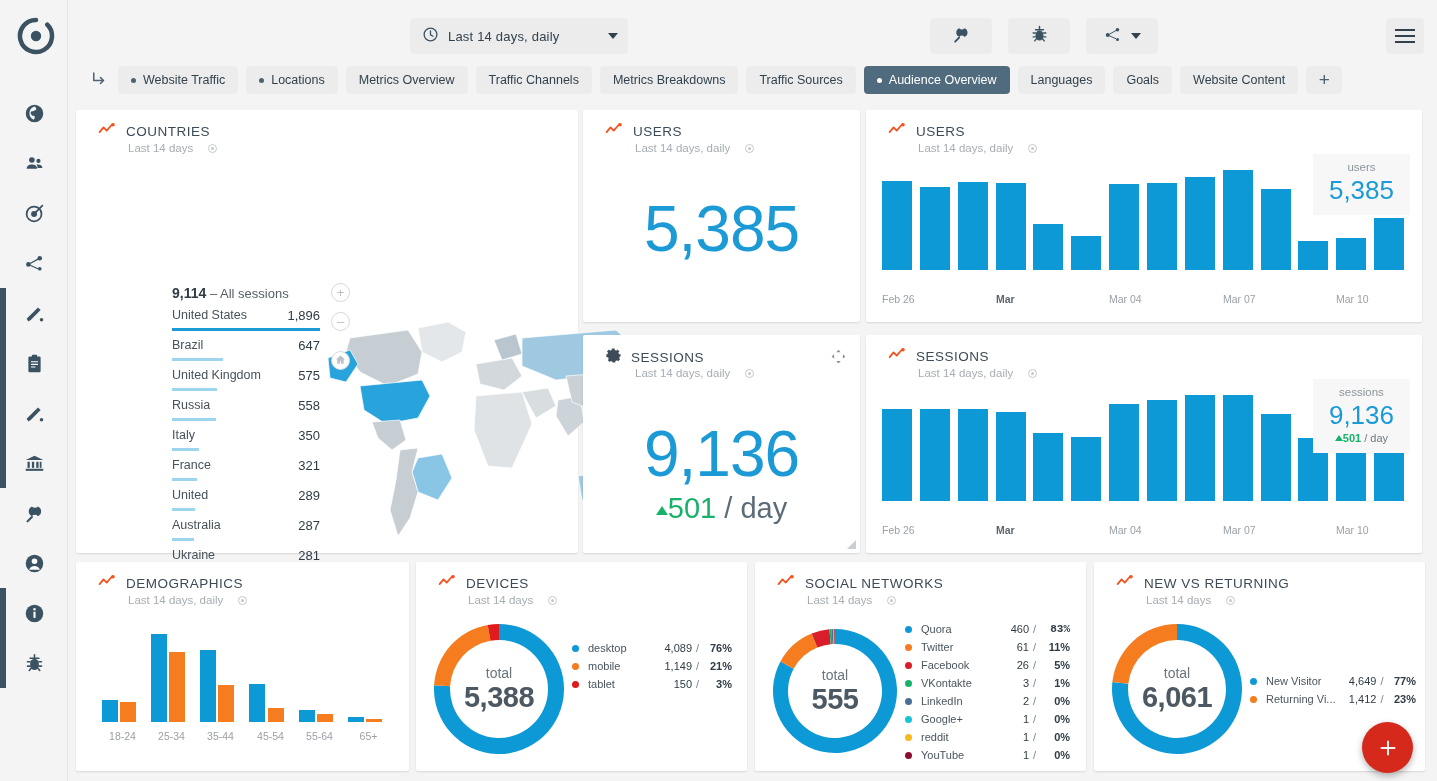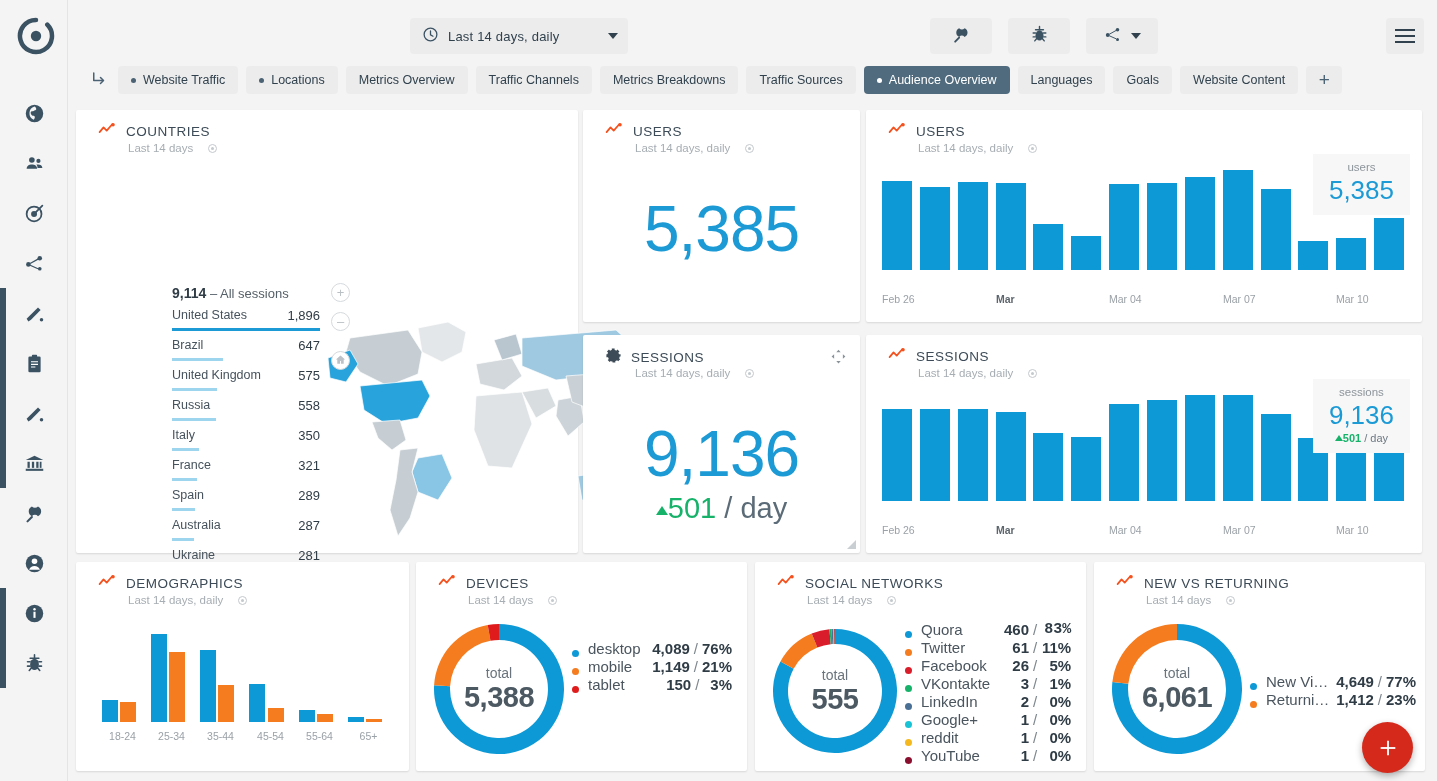--- a/index.html
+++ b/index.html
@@ -168,28 +168,28 @@
   
   .donut-wrap { position: absolute; }
   .donut-center {
     position: absolute; left: 0; top: 0; width: 100%; height: 100%;
     display: flex; flex-direction: column; align-items: center; justify-content: center;
   }
   .donut-center .t1 { font-size: 14px; color: #6a747c; }
   .donut-center .t2 { font-size: 29px; color: #4c5862; font-weight: bold; letter-spacing: -.5px; }
   .legend { position: absolute; }
   .legend .lrow {
-    display: flex; align-items: flex-end; height: 18px; font-size: 15px;
+    display: flex; align-items: center; height: 18px; font-size: 11px;
   }
   .legend .ldot { width: 7px; height: 7px; border-radius: 50%; flex: none; }
   .legend .lname {
     margin-left: 9px; color: #4a555e; white-space: nowrap; overflow: hidden;
     text-overflow: ellipsis;
   }
-  .legend .lval { color: #2f3c46; font-weight: bold; text-align: right; }
+  .legend .lval { color: #2f3c46; font-weight: normal; text-align: right; }
   .legend .lsep { color: #7d868d; margin: 0 4px; }
   .legend .lpct { color: #2f3c46; font-weight: bold; text-align: right; }
 
   .drag-ico { position: absolute; color: #8a939a; }
   .resize-ico {
     position: absolute; width: 0; height: 0;
     border-left: 9px solid transparent; border-bottom: 9px solid #c9ced2;
   }
   #fab {
     position: absolute; right: 24px; bottom: 8px; width: 51px; height: 51px;
@@ -536,21 +536,21 @@
           <span class="nm">Italy</span>
           <span class="vl">350</span>
           <span class="bar" style="width: 27px; background: rgb(158, 213, 238);"></span>
         </div>
         <div class="ctr-row">
           <span class="nm">France</span>
           <span class="vl">321</span>
           <span class="bar" style="width: 25px; background: rgb(158, 213, 238);"></span>
         </div>
         <div class="ctr-row">
-          <span class="nm">Spain</span>
+          <span class="nm">United</span>
           <span class="vl">289</span>
           <span class="bar" style="width: 23px; background: rgb(158, 213, 238);"></span>
         </div>
         <div class="ctr-row">
           <span class="nm">Australia</span>
           <span class="vl">287</span>
           <span class="bar" style="width: 22px; background: rgb(158, 213, 238);"></span>
         </div>
         <div class="ctr-row">
           <span class="nm">Ukraine</span>

